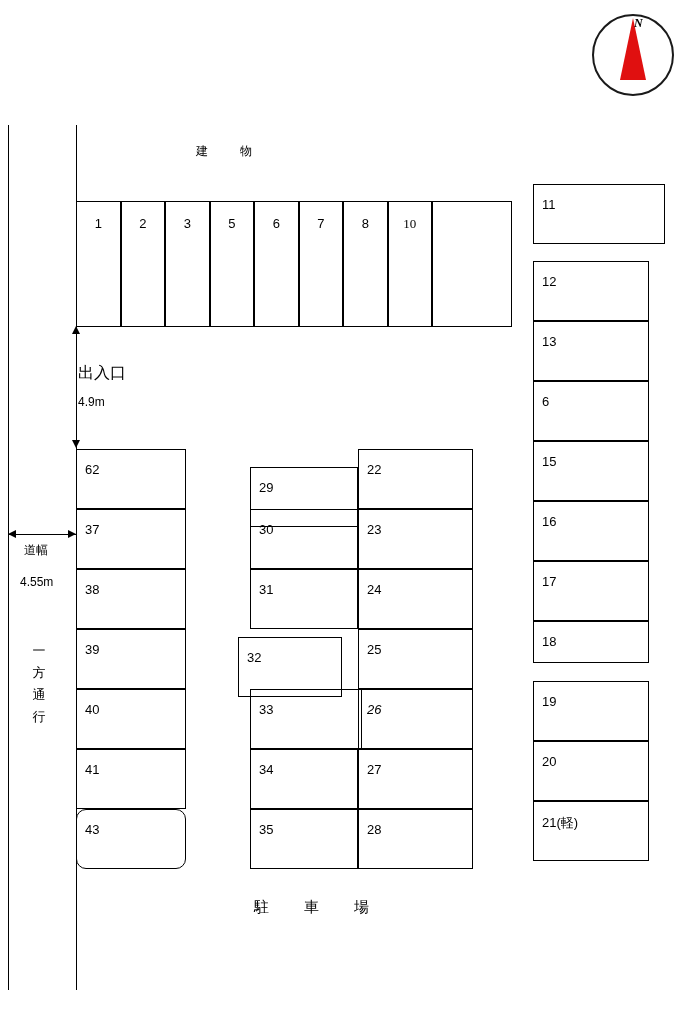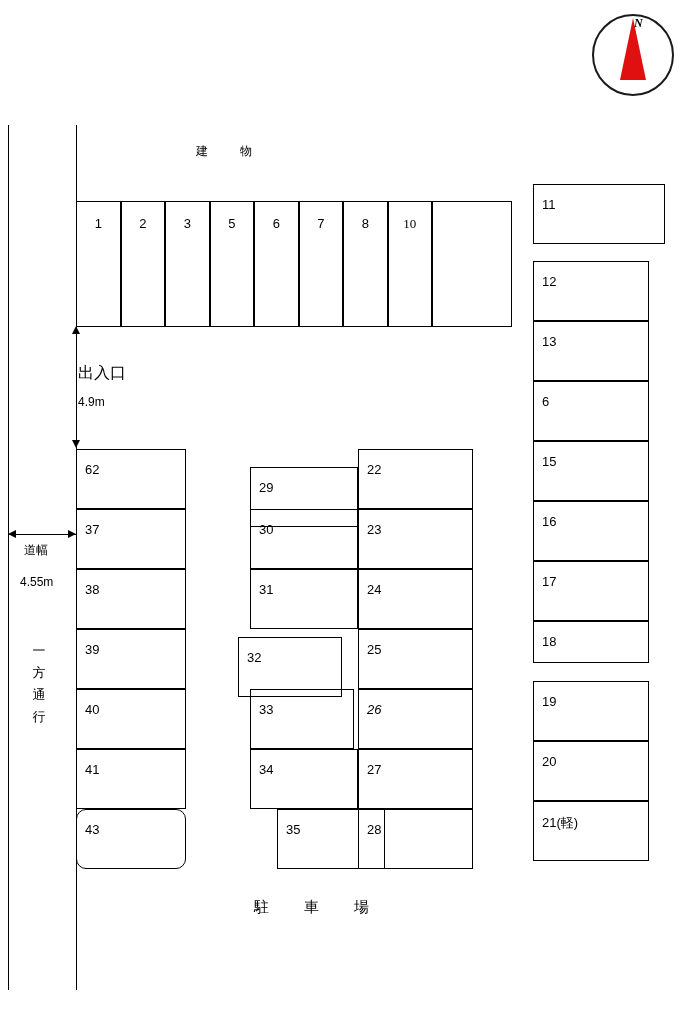--- a/index.html
+++ b/index.html
@@ -297,27 +297,27 @@
       </div>
       <div class="cell cell-side" style="left: 250px; top: 509px; width: 108px; height: 60px;">
         <span class="num">30</span>
       </div>
       <div class="cell cell-side" style="left: 250px; top: 569px; width: 108px; height: 60px;">
         <span class="num">31</span>
       </div>
       <div class="cell cell-side" style="left: 238px; top: 629px; width: 104px; height: 60px; margin-top: 8px;">
         <span class="num">32</span>
       </div>
-      <div class="cell cell-side" style="left: 250px; top: 689px; width: 104px; height: 60px;">
+      <div class="cell cell-side" style="left: 250px; top: 689px; width: 112px; height: 60px;">
         <span class="num">33</span>
       </div>
       <div class="cell cell-side" style="left: 250px; top: 749px; width: 108px; height: 60px;">
         <span class="num">34</span>
       </div>
-      <div class="cell cell-side" style="left: 250px; top: 809px; width: 108px; height: 60px; margin-left: 27px;">
+      <div class="cell cell-side" style="left: 250px; top: 809px; width: 108px; height: 60px;">
         <span class="num">35</span>
       </div>
       <div class="cell cell-side" style="left: 358px; top: 449px; width: 115px; height: 60px;">
         <span class="num">22</span>
       </div>
       <div class="cell cell-side" style="left: 358px; top: 509px; width: 115px; height: 60px;">
         <span class="num">23</span>
       </div>
       <div class="cell cell-side" style="left: 358px; top: 569px; width: 115px; height: 60px;">
         <span class="num">24</span>

